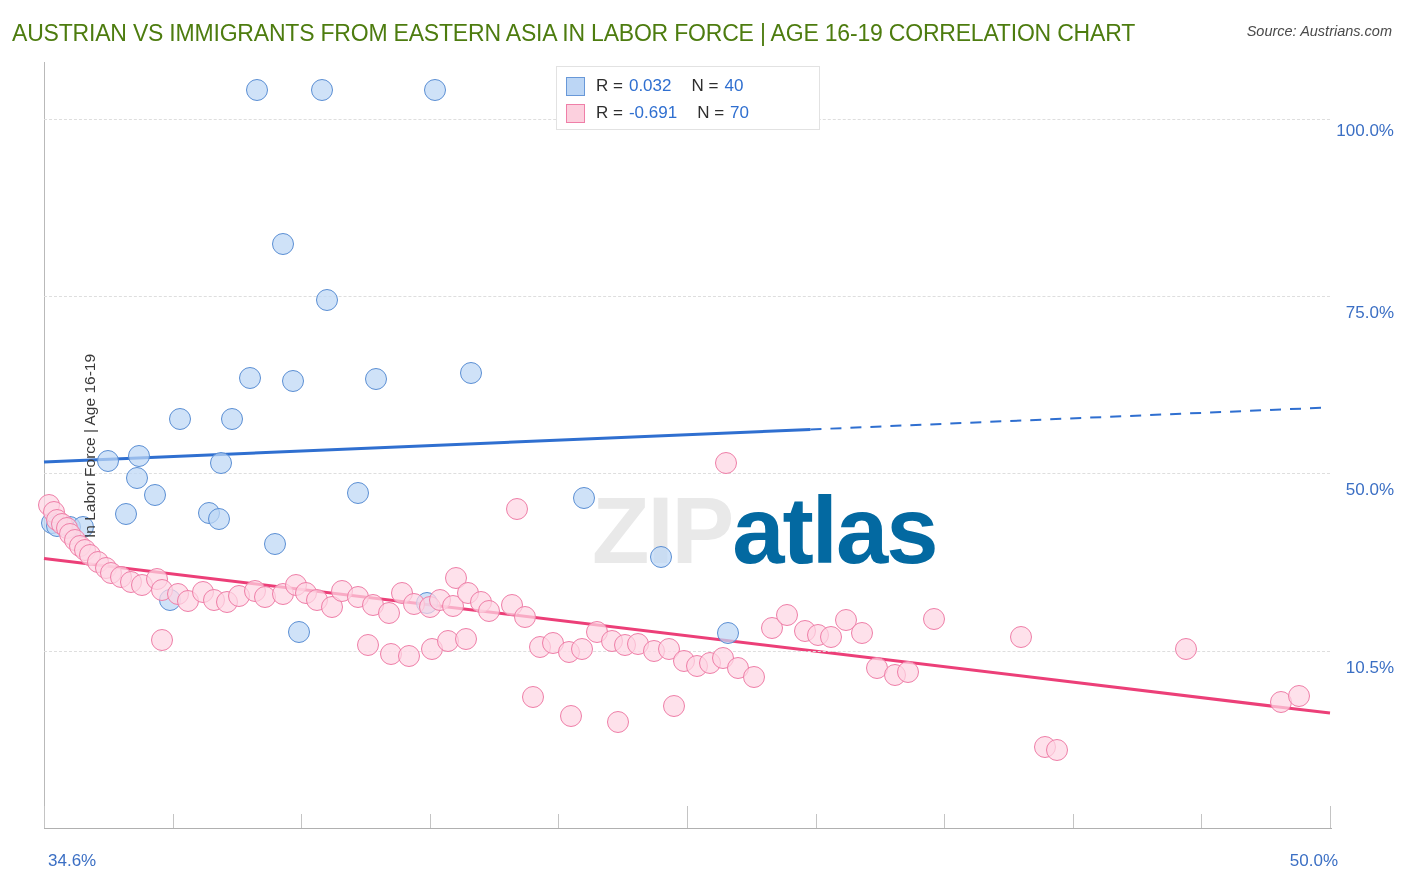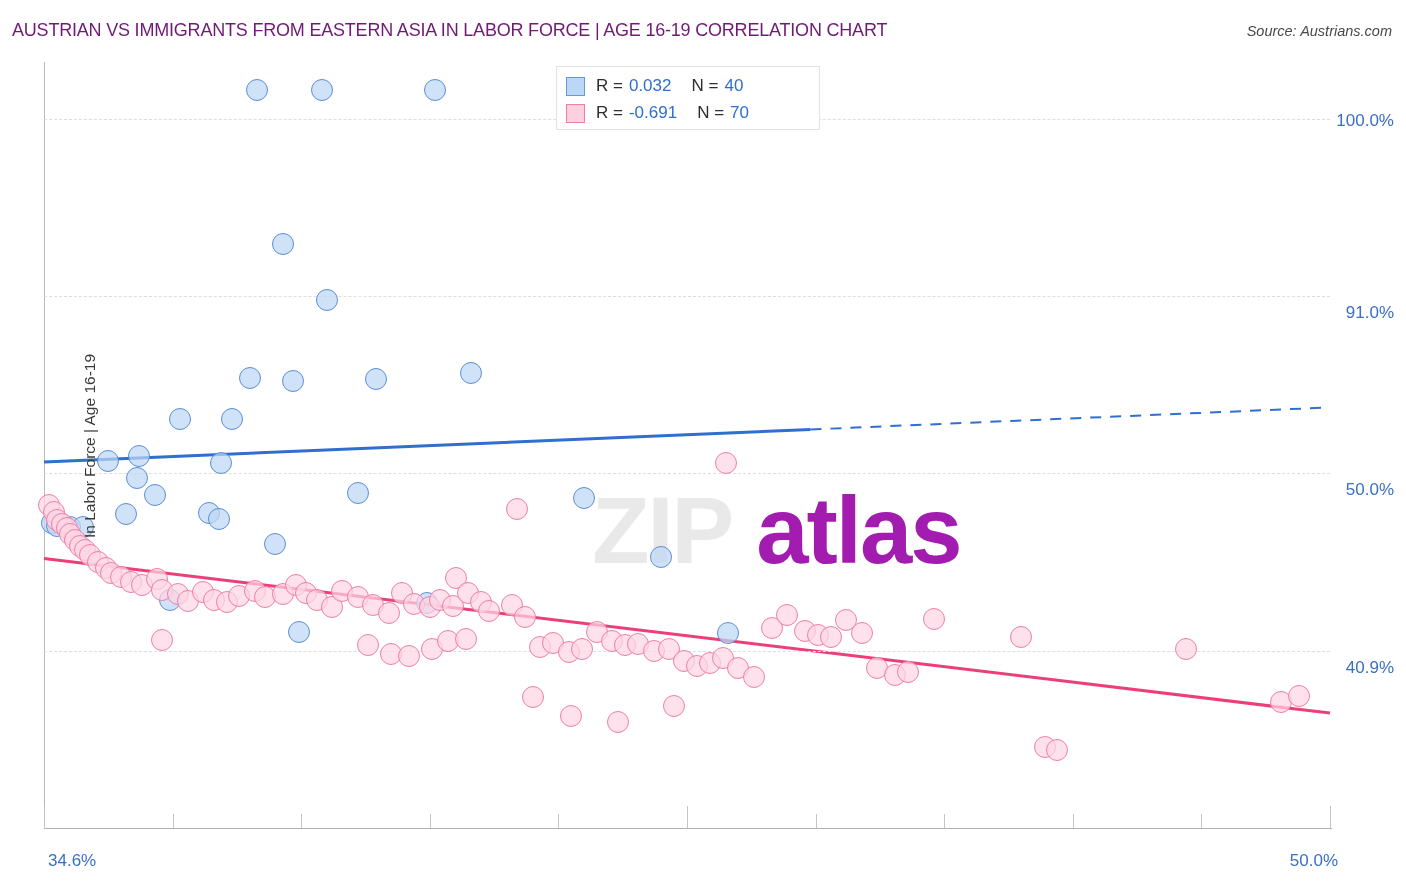--- a/index.html
+++ b/index.html
@@ -6,21 +6,21 @@
   body{
     width:1406px;height:892px;background:#ffffff;
     font-family:"Liberation Sans", sans-serif;
     overflow:hidden;position:relative;
   }
   #root{position:relative;width:1406px;height:892px;}
 
   
   .chart-title{
     position:absolute;left:12px;top:20px;
-    font-size:18px;color:#701a75;letter-spacing:-0.2px;white-space:nowrap;
+    font-size:23px;color:#4d7c0f;letter-spacing:-0.2px;white-space:nowrap;
   }
   .source-note{
     position:absolute;right:14px;top:23px;
     font-size:14.5px;color:#4a4a4a;font-style:italic;white-space:nowrap;
   }
 
   
   .plot-area{
     position:absolute;left:44px;top:62px;width:1286px;height:766px;
   }
@@ -55,21 +55,21 @@
     font-size:15.5px;color:#3a3a3a;white-space:nowrap;
   }
 
   
   .watermark{
     position:absolute;left:548px;top:415px;
     font-size:94px;font-weight:bold;letter-spacing:-2px;
     pointer-events:none;user-select:none;
   }
   .watermark .wm-zip{color:#e9e9e9;}
-  .watermark .wm-atlas{color:#a21caf;margin-left:24px;}
+  .watermark .wm-atlas{color:#0369a1;}
 
   
   .dot{
     position:absolute;border-radius:50%;box-sizing:border-box;
   }
   .dot.blue{
     background:rgba(189,215,245,0.72);border:1px solid #5b8fd4;
   }
   .dot.pink{
     background:rgba(253,213,227,0.72);border:1px solid #ef7fa8;
@@ -271,24 +271,24 @@
       <span class="swatch pink"></span>
       <span class="stat-key">R =</span>
       <span class="stat-val">-0.691</span>
       <span class="stat-gap"></span>
       <span class="stat-key">N =</span>
       <span class="stat-val">70</span>
     </div>
   </div>
 
 
-<div class="y-label" style="top: 657.685px;">40.9%</div>
+<div class="y-label" style="top: 657.685px;">10.5%</div>
     <div class="y-label" style="top: 480.37px;">50.0%</div>
-    <div class="y-label" style="top: 303.056px;">91.0%</div>
-    <div class="y-label" style="top: 111px;">100.0%</div>
+    <div class="y-label" style="top: 303.056px;">75.0%</div>
+    <div class="y-label" style="top: 121px;">100.0%</div>
     <div class="tick" style="left: 44px; height: 22px; top: 806px;"></div>
     <div class="x-label" style="left: 48px;">34.6%</div>
     <div class="tick" style="left: 172.6px; height: 14px; top: 814px;"></div>
     <div class="tick" style="left: 301.2px; height: 14px; top: 814px;"></div>
     <div class="tick" style="left: 429.8px; height: 14px; top: 814px;"></div>
     <div class="tick" style="left: 558.4px; height: 14px; top: 814px;"></div>
     <div class="tick" style="left: 687px; height: 22px; top: 806px;"></div>
     <div class="tick" style="left: 815.6px; height: 14px; top: 814px;"></div>
     <div class="tick" style="left: 944.2px; height: 14px; top: 814px;"></div>
     <div class="tick" style="left: 1072.8px; height: 14px; top: 814px;"></div>

